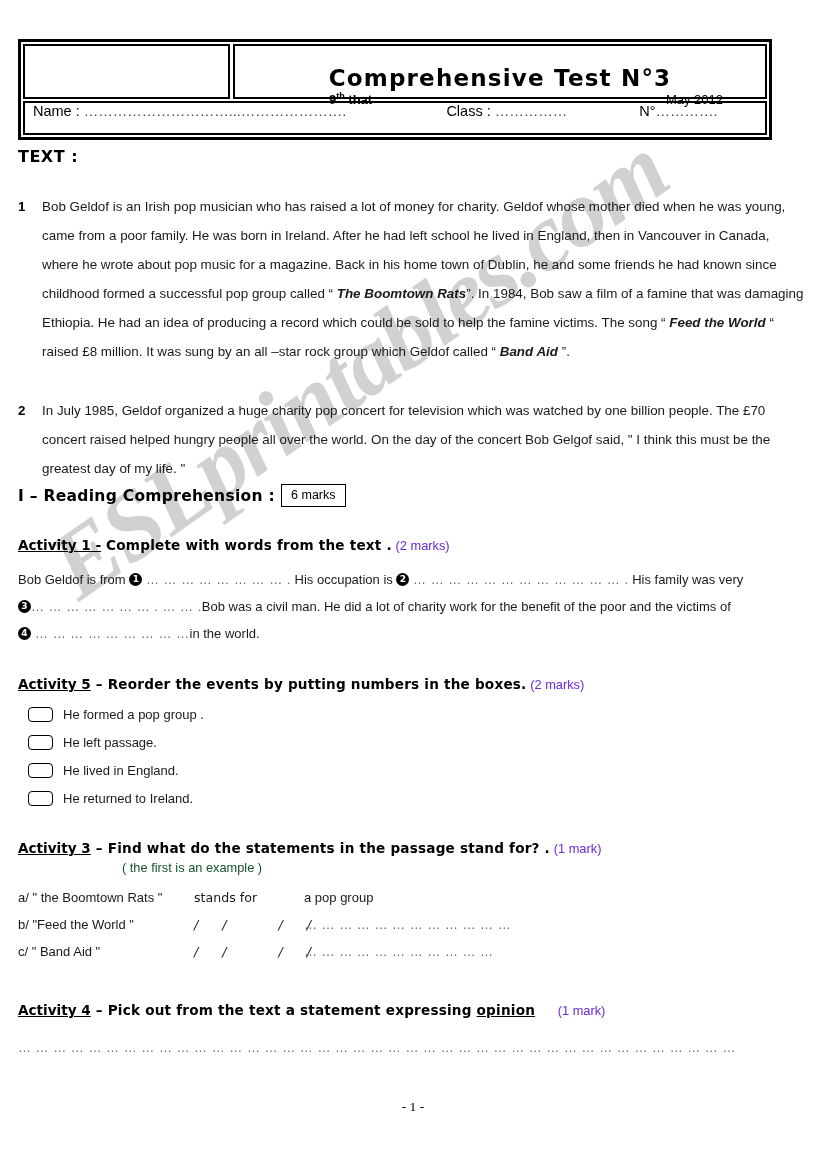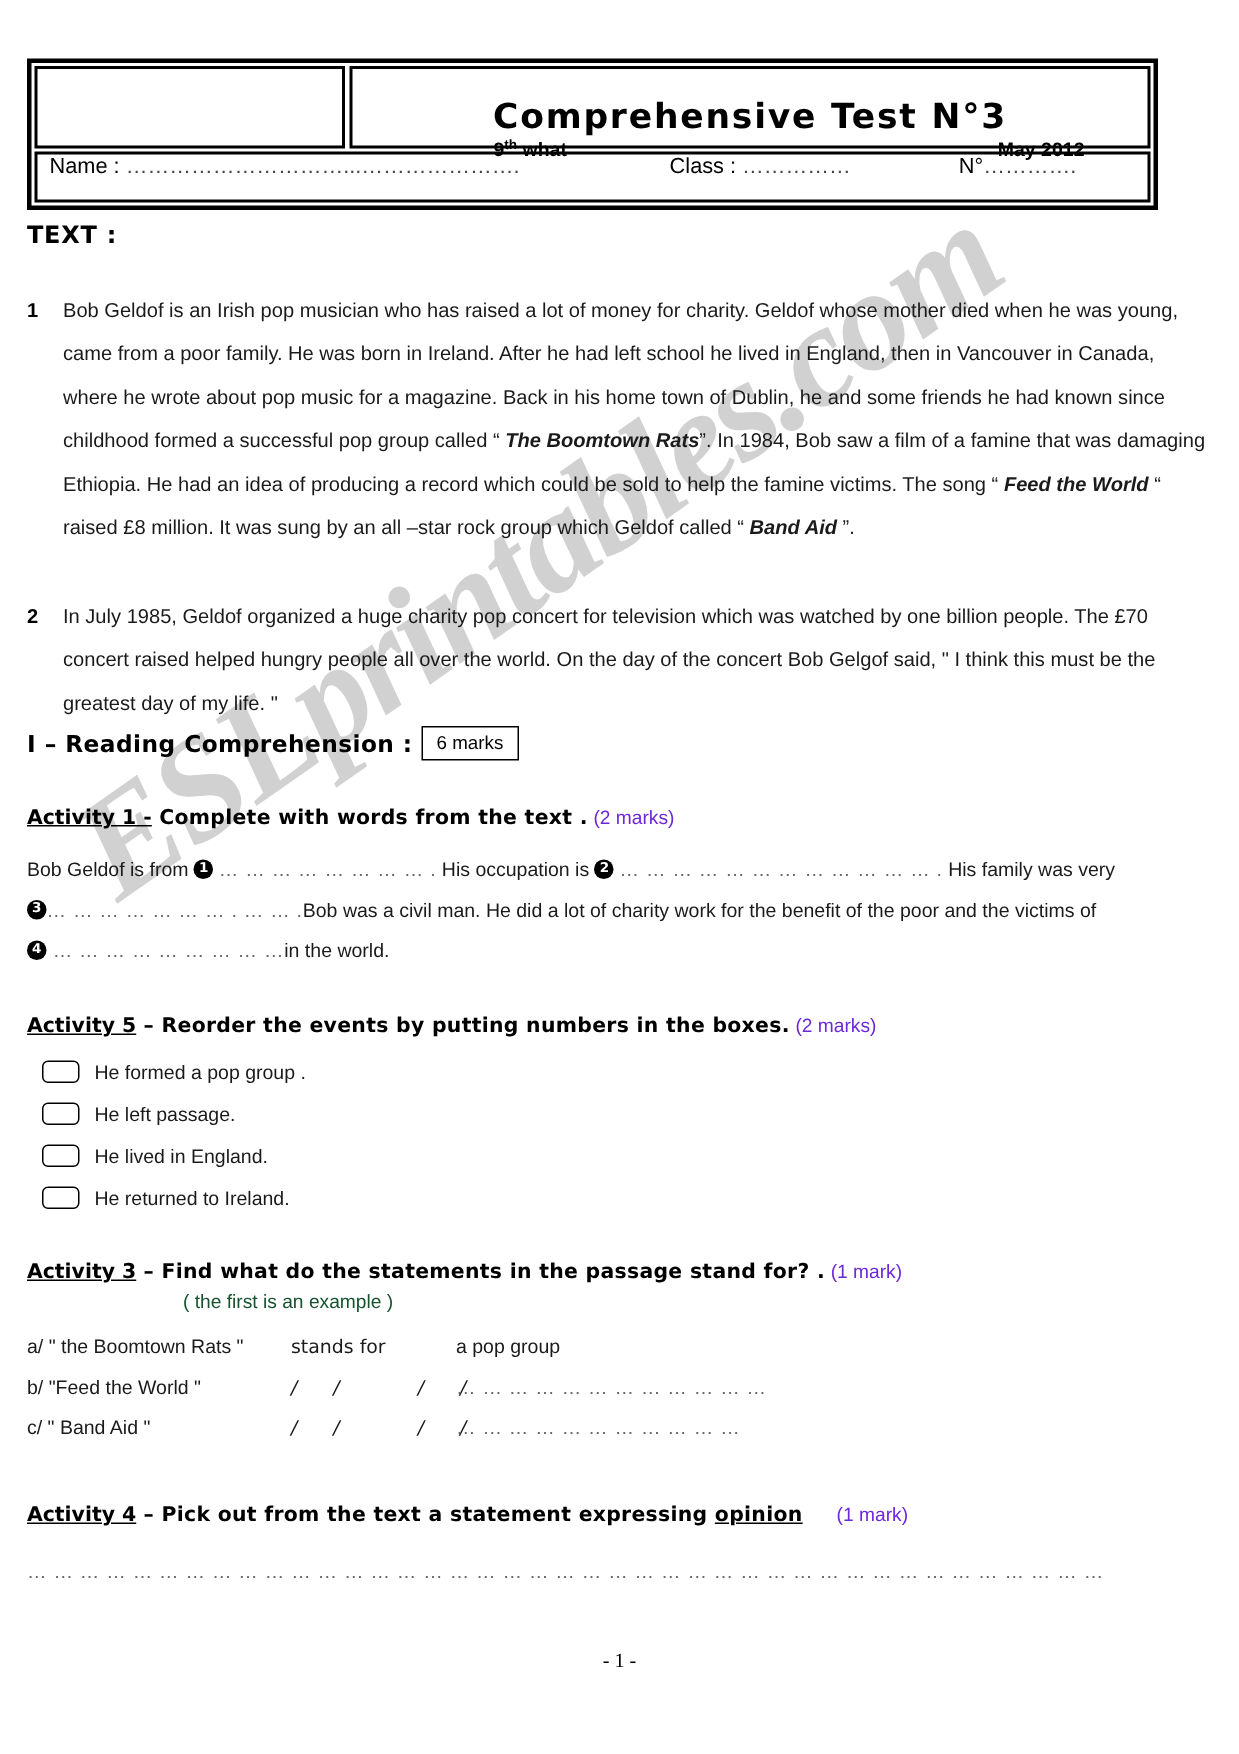--- a/index.html
+++ b/index.html
@@ -93,21 +93,21 @@
     display: flex;
     justify-content: space-between;
     align-items: baseline;
     padding: 0 26px 0 78px;
     font-size: 13px;
     font-weight: bold;
     margin-top: 0px;
   }
   .test-sub .form-lbl { font-weight: bold; font-size: 13px; }
   .test-sub .form-lbl sup { font-size: 9px; }
-  .test-sub .date-lbl { font-weight: bold; font-size: 13px; }
+  .test-sub .date-lbl { font-weight: normal; font-size: 13px; }
   .hdr-row2 {
     height: 34px;
     box-sizing: border-box;
     border: 2px solid #000;
     margin: 0px 2px 2px 2px;
     display: flex;
     align-items: flex-start;
     font-size: 14.5px;
   }
   .hdr-row2 .f-name { padding-left: 8px; white-space: nowrap; }
@@ -319,21 +319,21 @@
   </div>
 
   <div id="content">
 
     <div class="hdr-wrap">
       <div class="hdr-row1">
         <div class="hdr-cell-blank"></div>
         <div class="hdr-cell-title">
           <div class="test-title">Comprehensive Test N°3</div>
           <div class="test-sub">
-            <span class="form-lbl"><span>9</span><sup>th</sup><span> what</span></span>
+            <span class="form-lbl"><span>9</span><sup>th</sup><span> that</span></span>
             <span class="date-lbl">May 2012</span>
           </div>
         </div>
       </div>
       <div class="hdr-row2">
         <span class="f-name"><span>Name : </span><span class="dots">…………………………...………………….</span></span>
         <span class="f-class"><span>Class : </span><span class="dots">……………</span></span>
         <span class="f-num"><span>N°</span><span class="dots">………….</span></span>
       </div>
     </div>

